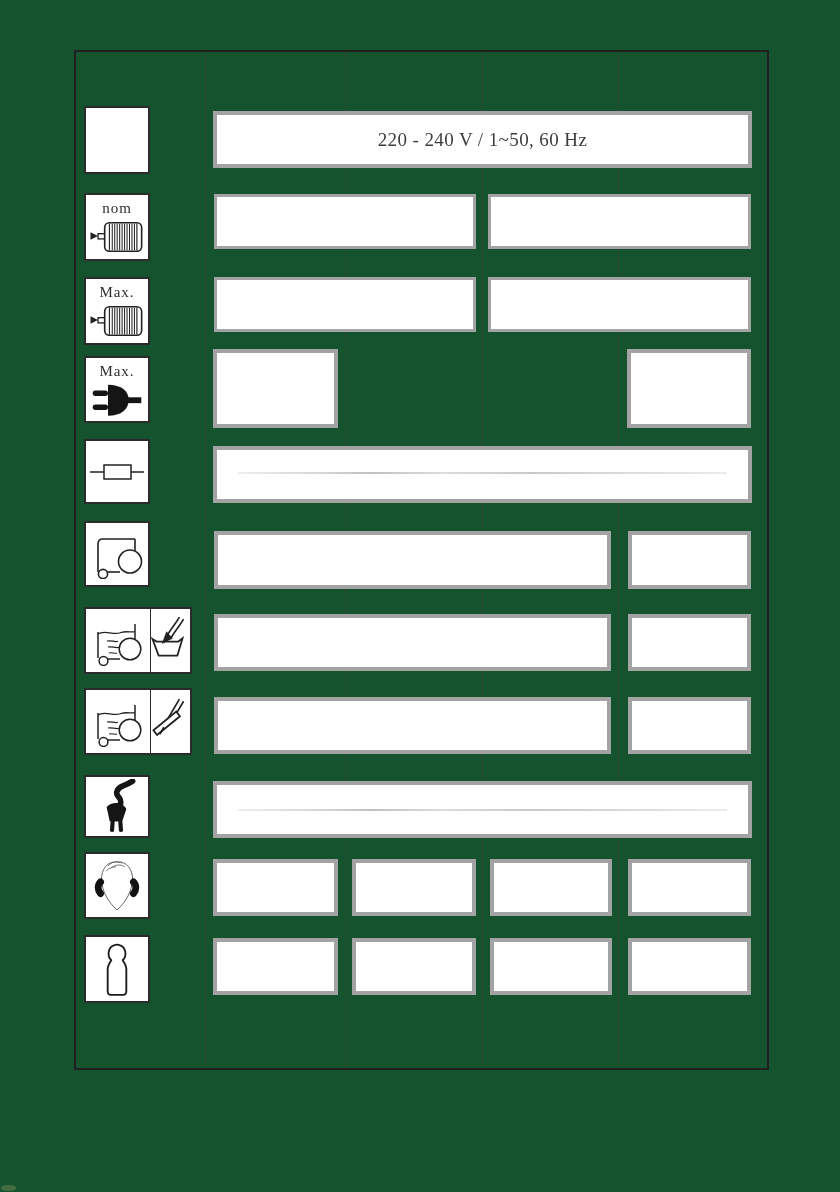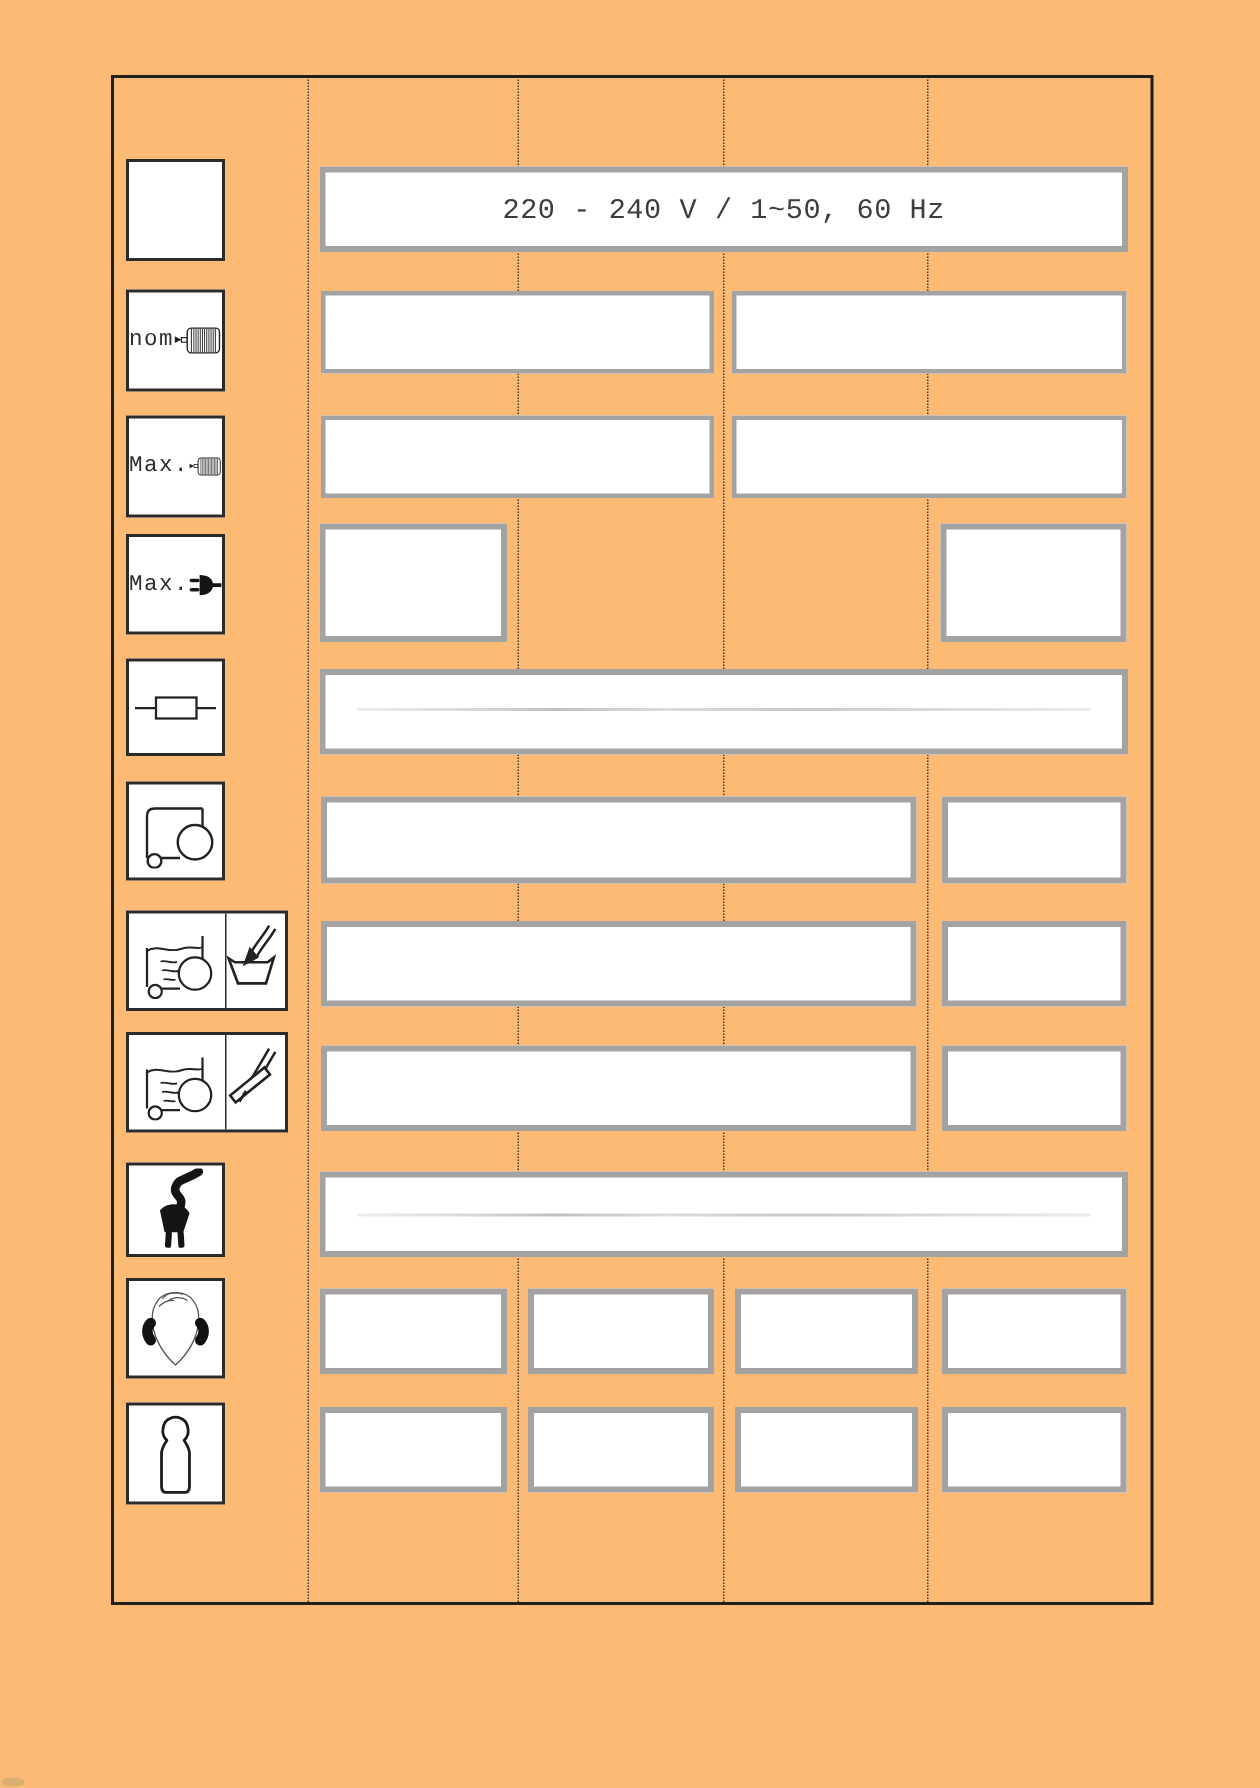--- a/index.html
+++ b/index.html
@@ -1,31 +1,31 @@
 <!DOCTYPE html>
 <html><head>
 <meta charset="utf-8">
 <style>
   html,body{margin:0;padding:0;background:#ffffff;}
   .page{
-    position:relative;width:840px;height:1192px;background:#fdba74;overflow:hidden;
-    font-family:Liberation Mono, monospace;
+    position:relative;width:840px;height:1192px;background:#14532d;overflow:hidden;
+    font-family:Liberation Serif, serif;
   }
   .frame{
     position:absolute;left:74px;top:50px;width:695px;height:1020px;
     border:2px solid #1f1f1f;box-sizing:border-box;background:#ffffff;
   }
   .vline{
     position:absolute;top:50px;height:1020px;width:0;
     border-left:1.5px dotted #3a3a3a;
   }
   .iconbox{
     position:absolute;left:84px;width:66px;box-sizing:border-box;
     border:2px solid #2b2b2b;background:#fff;
-    display:flex;align-items:center;justify-content:center;
+    display:flex;flex-direction:column;align-items:center;justify-content:center;
   }
   .iconbox.dbl{width:108px;}
   .iconlabel{
     font-size:15px;color:#2e2e2e;letter-spacing:1px;line-height:1;
     margin-bottom:3px;margin-top:2px;
   }
   .vbox{
     position:absolute;box-sizing:border-box;background:#ffffff;
     border:4px solid #a3a3a3;
   }

